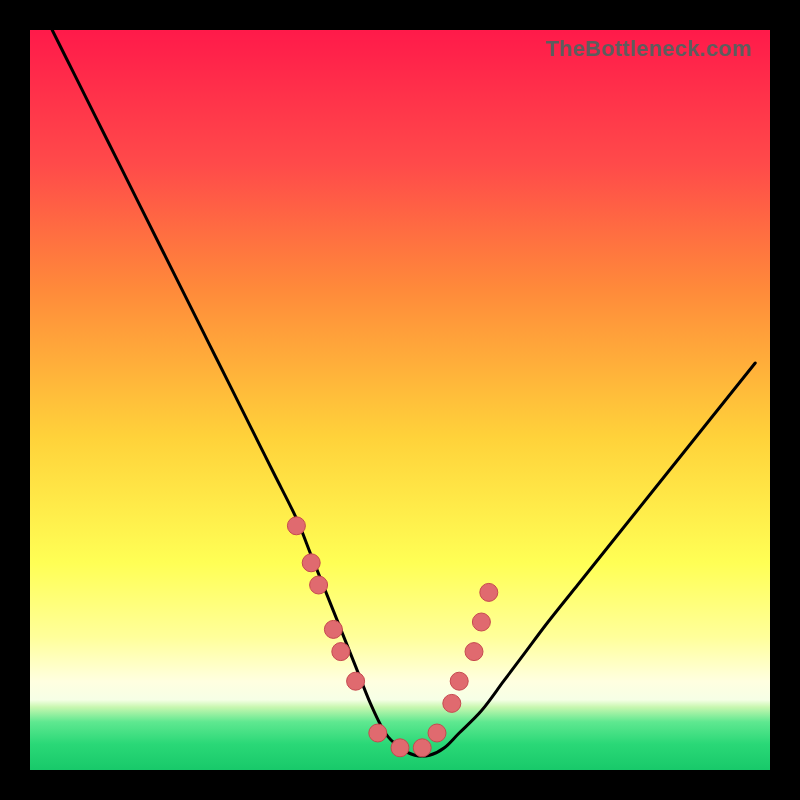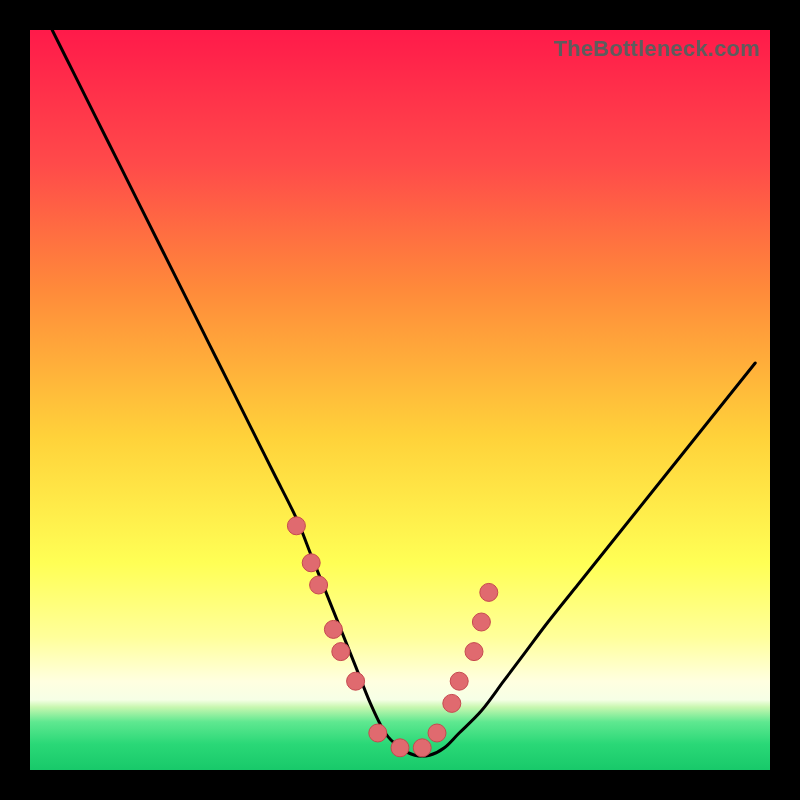--- a/index.html
+++ b/index.html
@@ -24,21 +24,21 @@
     height: 740px;
     overflow: hidden;
   }
   .gradient {
     position: absolute;
     inset: 0;
   }
   .watermark {
     position: absolute;
     top: 6px;
-    right: 10px;
+    right: 18px;
     font-family: Arial, Helvetica, sans-serif;
     font-size: 22px;
     font-weight: 600;
     color: #5d5d5d;
     letter-spacing: 0.2px;
     text-align: center;
   }
   svg.curve {
     position: absolute;
     inset: 0;

